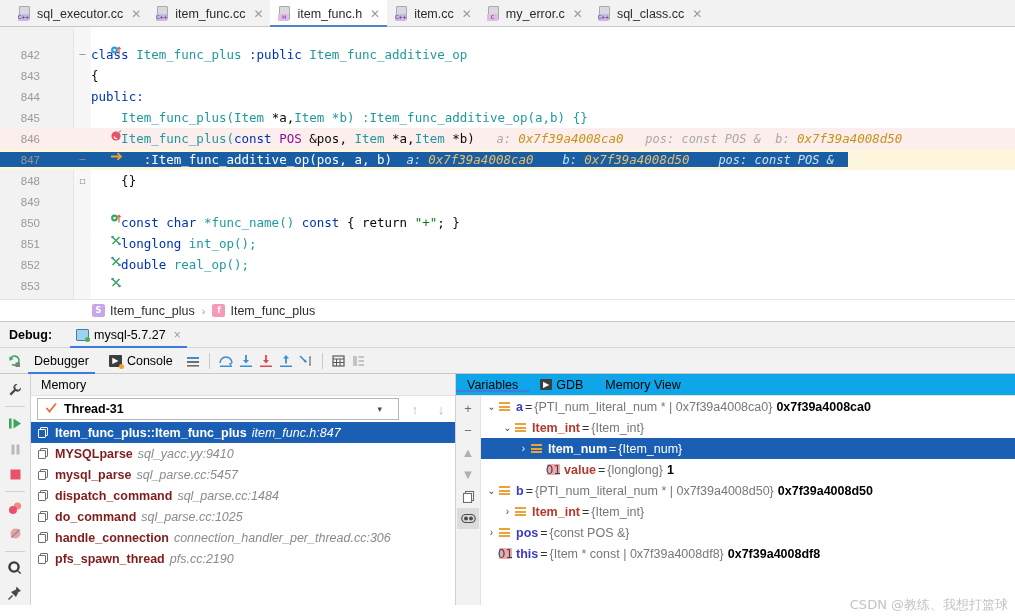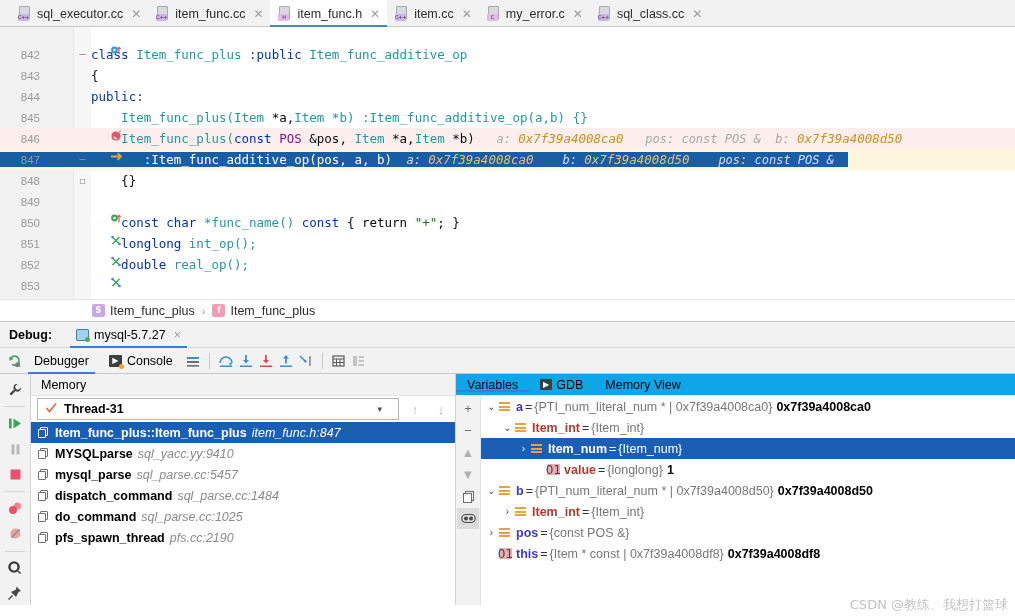--- a/index.html
+++ b/index.html
@@ -238,21 +238,21 @@
     margin-left: auto; font-size: 9px; color: #4d4d4d;
   }
   .arrowbtn { width: 20px; text-align: center; color: #b0b0b0; font-size: 13px; }
 
   .framelist { flex: 1; overflow: hidden; }
   .framerow {
     height: 21px; display: flex; align-items: center; gap: 5px;
     padding-left: 7px; font-size: 12.5px; white-space: nowrap;
   }
   .framerow.sel { background: #1a5fb4; color: #ffffff; }
-  .framerow .fname { font-weight: bold; color: #000000; }
+  .framerow .fname { font-weight: bold; color: #7f1d1d; }
   .framerow.sel .fname { color: #ffffff; }
   .framerow .floc { font-style: italic; color: #8a8a8a; }
   .framerow.sel .floc { color: #ffffff; }
   .frameico {
     width: 12px; height: 12px; position: relative; flex: 0 0 auto;
   }
   .frameico i {
     position: absolute; border: 1.2px solid #6e6e6e; border-radius: 1px;
   }
   .frameico i:nth-child(1) { left: 2px; top: 0; width: 8px; height: 9px; }
@@ -706,20 +706,28 @@
               <i></i>
             </span>
           <span class="fname">do_command</span>
           <span class="floc">sql_parse.cc:1025</span>
         </div>
         <div class="framerow">
           <span class="frameico">
               <i></i>
               <i></i>
             </span>
+          <span class="fname">handle_connection</span>
+          <span class="floc">connection_handler_per_thread.cc:306</span>
+        </div>
+        <div class="framerow">
+          <span class="frameico">
+              <i></i>
+              <i></i>
+            </span>
           <span class="fname">pfs_spawn_thread</span>
           <span class="floc">pfs.cc:2190</span>
         </div>
       </div>
     </div>
 
     <div class="varspane">
       <div class="varstabs">
         <span class="vtab active">
           <span>Variables</span>

